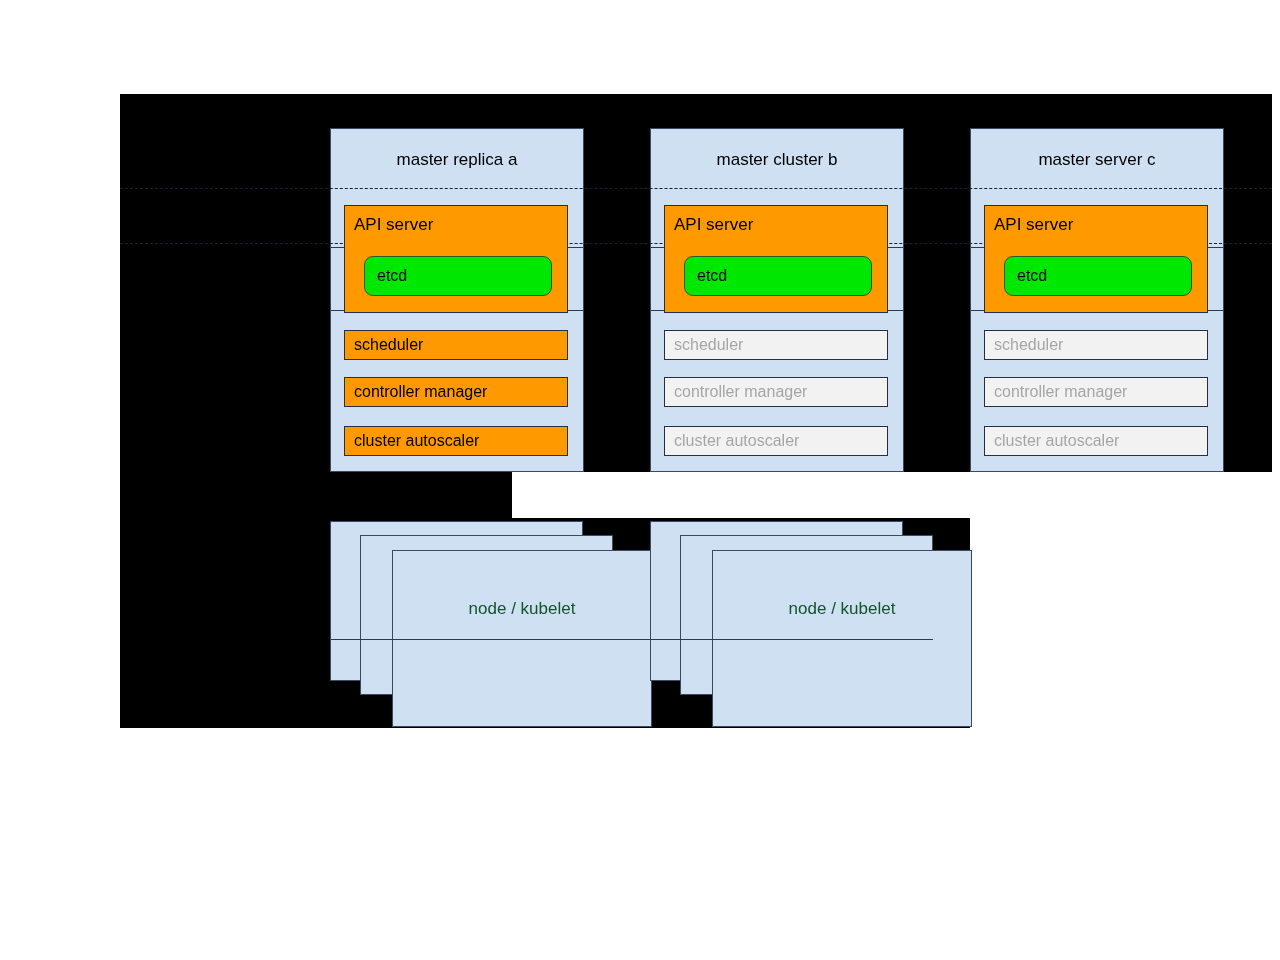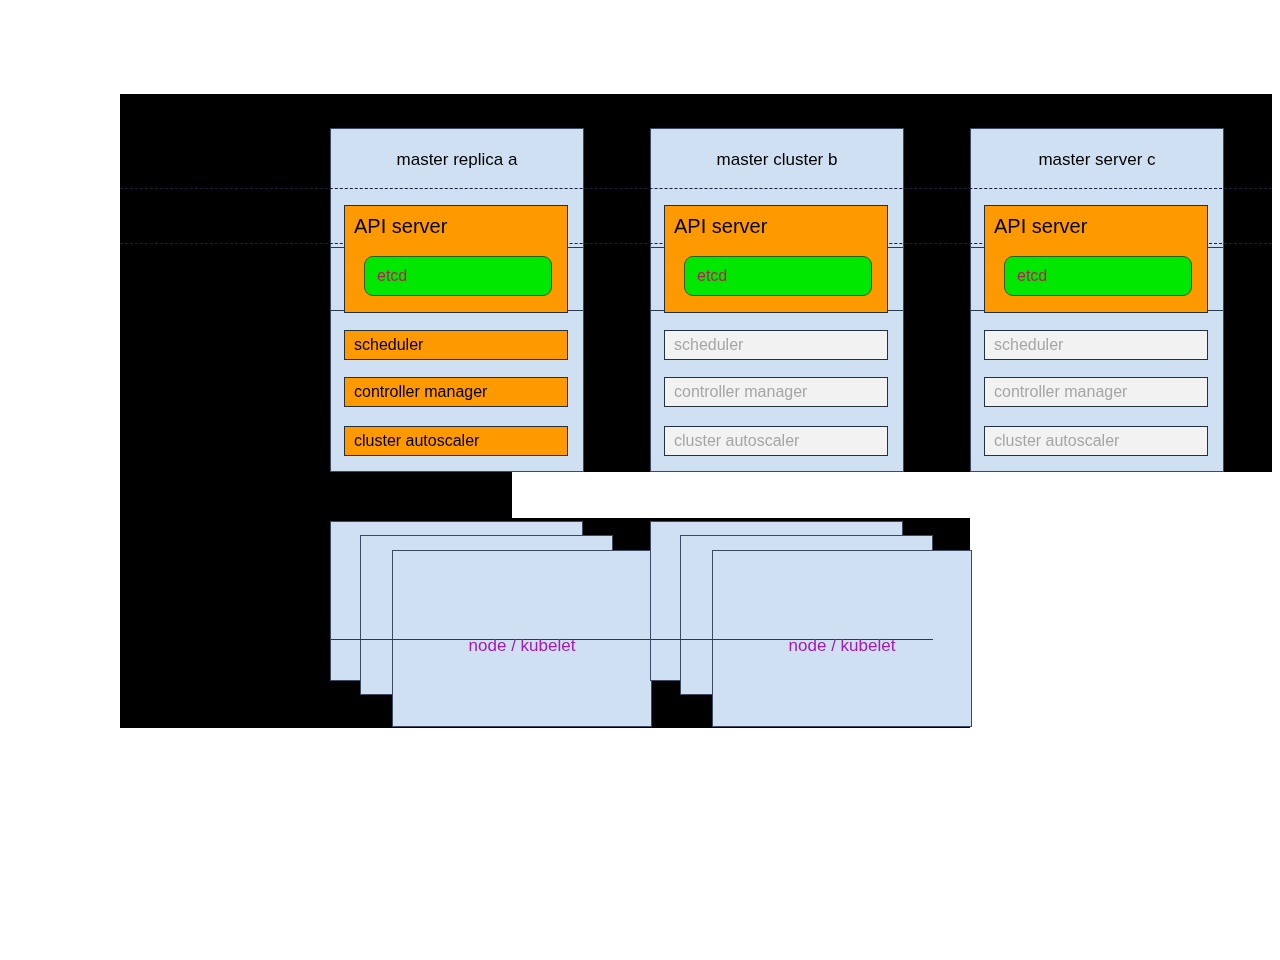--- a/index.html
+++ b/index.html
@@ -86,50 +86,49 @@
     position: absolute;
     box-sizing: border-box;
     background: #ff9900;
     border: 1px solid #24303f;
     color: #000;
   }
   .api-label {
     position: absolute;
     left: 9px;
     top: 10px;
-    font-size: 20px;
+    font-size: 17px;
     line-height: 1;
   }
   .etcd-box {
     position: absolute;
     box-sizing: border-box;
     background: #00e800;
     border: 1px solid #2b5c1f;
     border-radius: 9px;
     display: flex;
     align-items: center;
     padding-left: 12px;
     font-size: 16px;
-    color: #be185d;
+    color: #000000;
   }
 
   
   .node-card {
     position: absolute;
     box-sizing: border-box;
     background: #cfe0f2;
     border: 1px solid #3a4a63;
   }
   .node-label {
     position: absolute;
     font-size: 17px;
-    color: #a21caf;
+    color: #14532d;
     text-align: center;
     line-height: 1;
-    margin-top: 37px;
   }
   .node-rule {
     position: absolute;
     height: 0;
     border-top: 1px solid #2b3a50;
   }
 </style>
 </head>
 <body>
 

